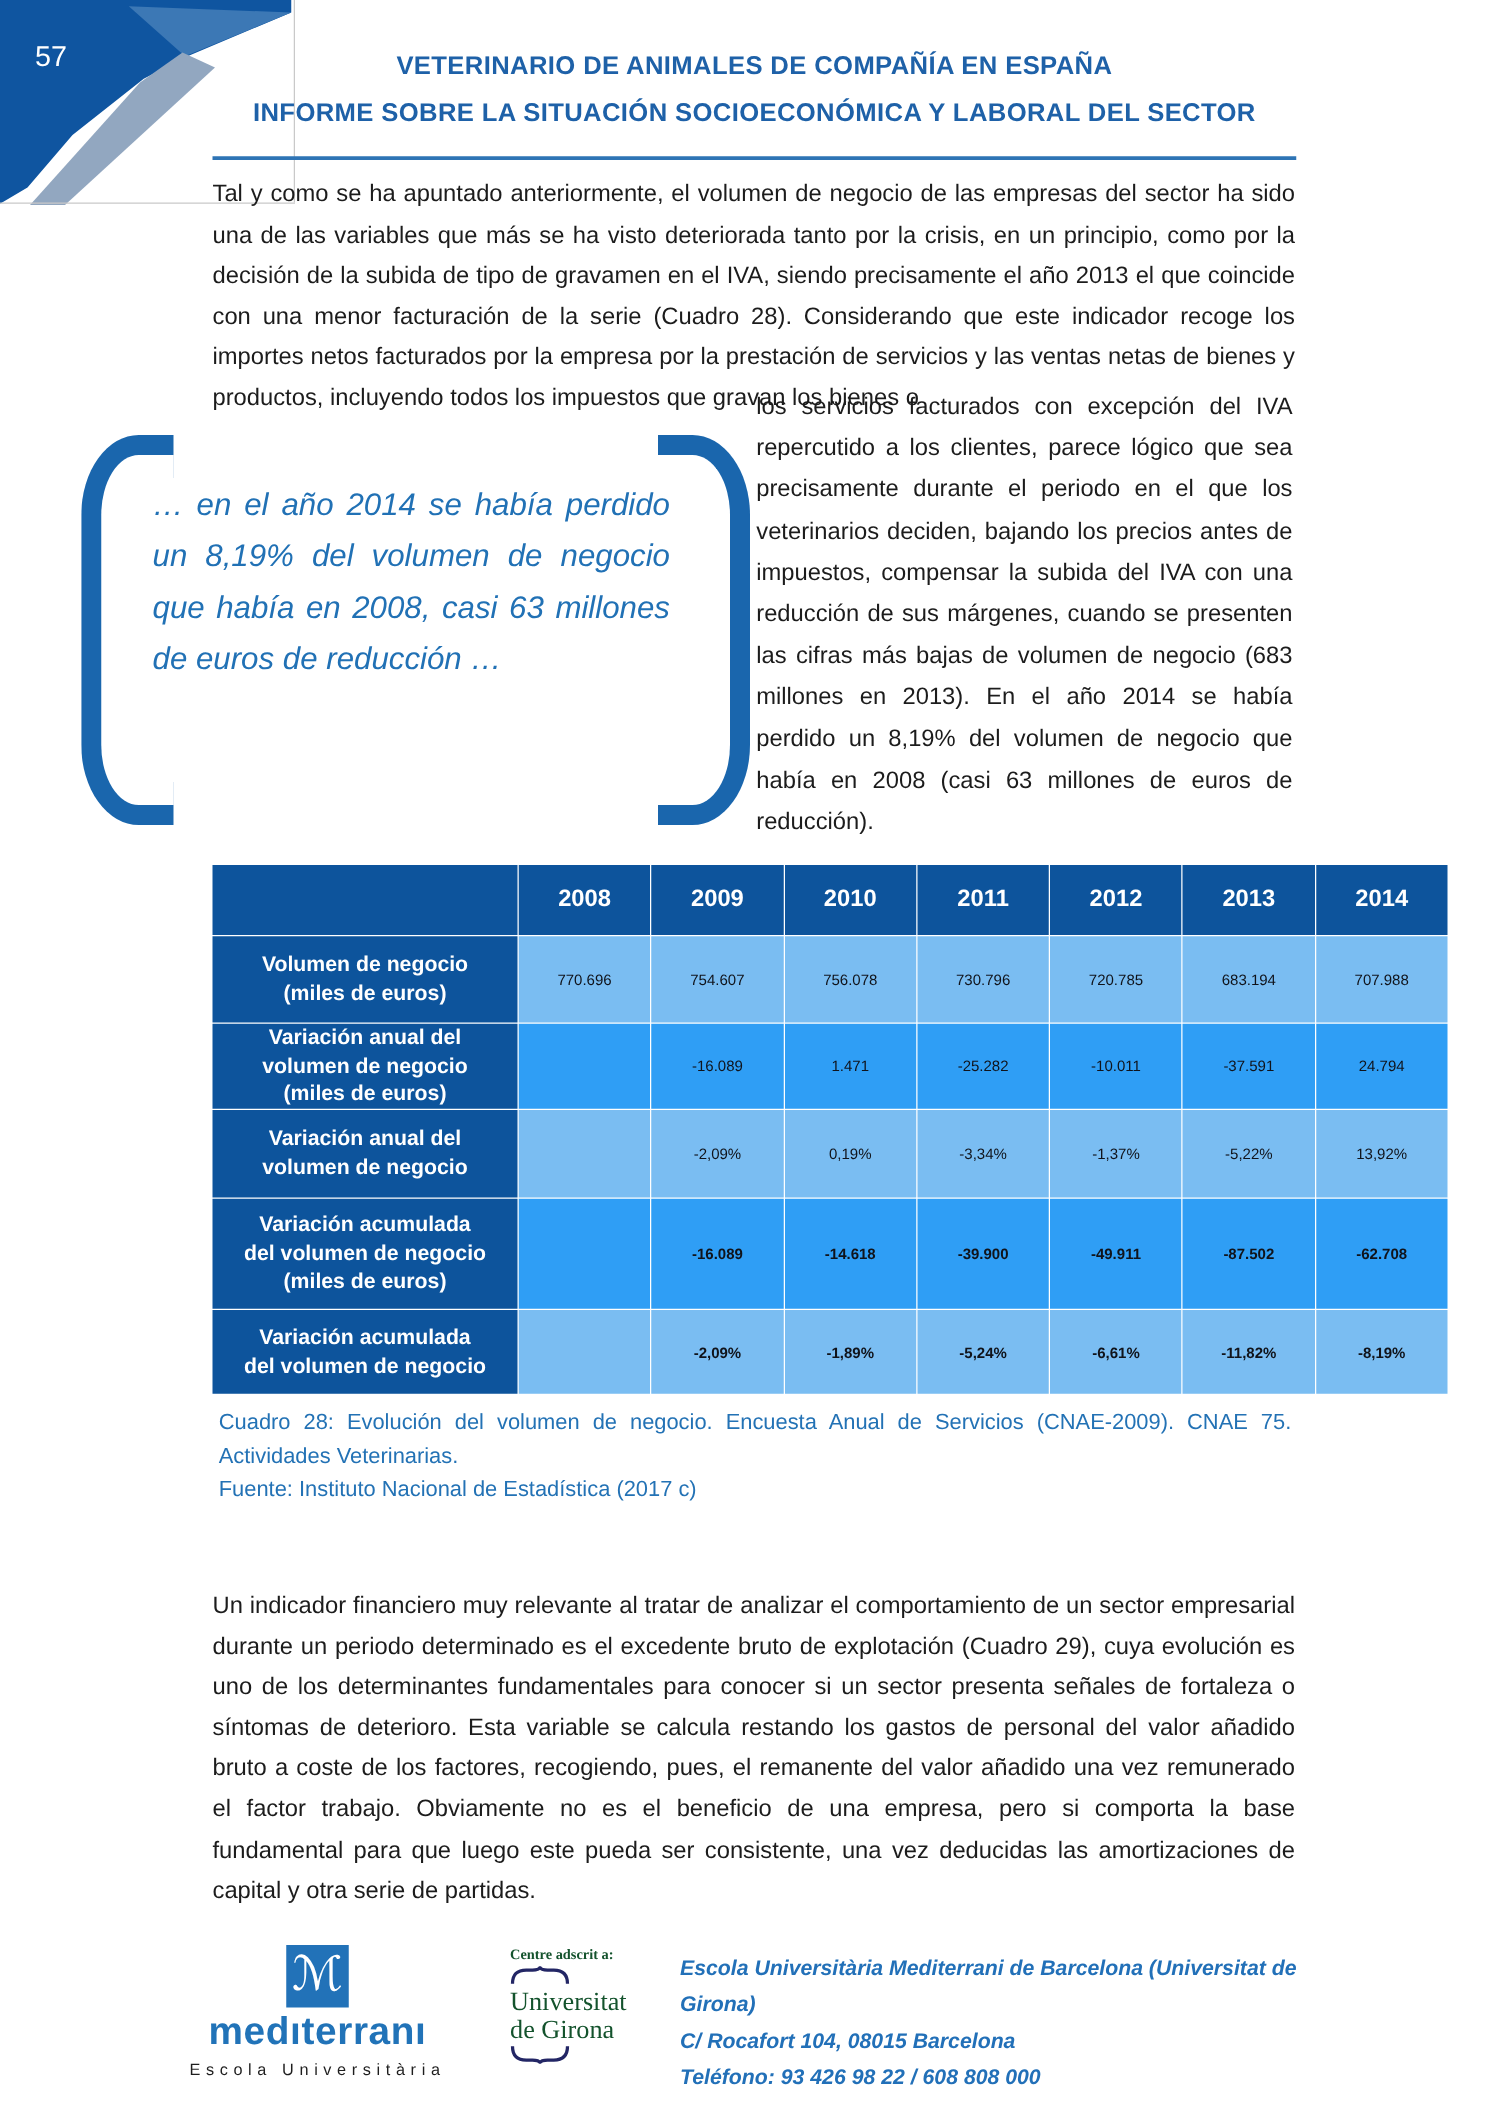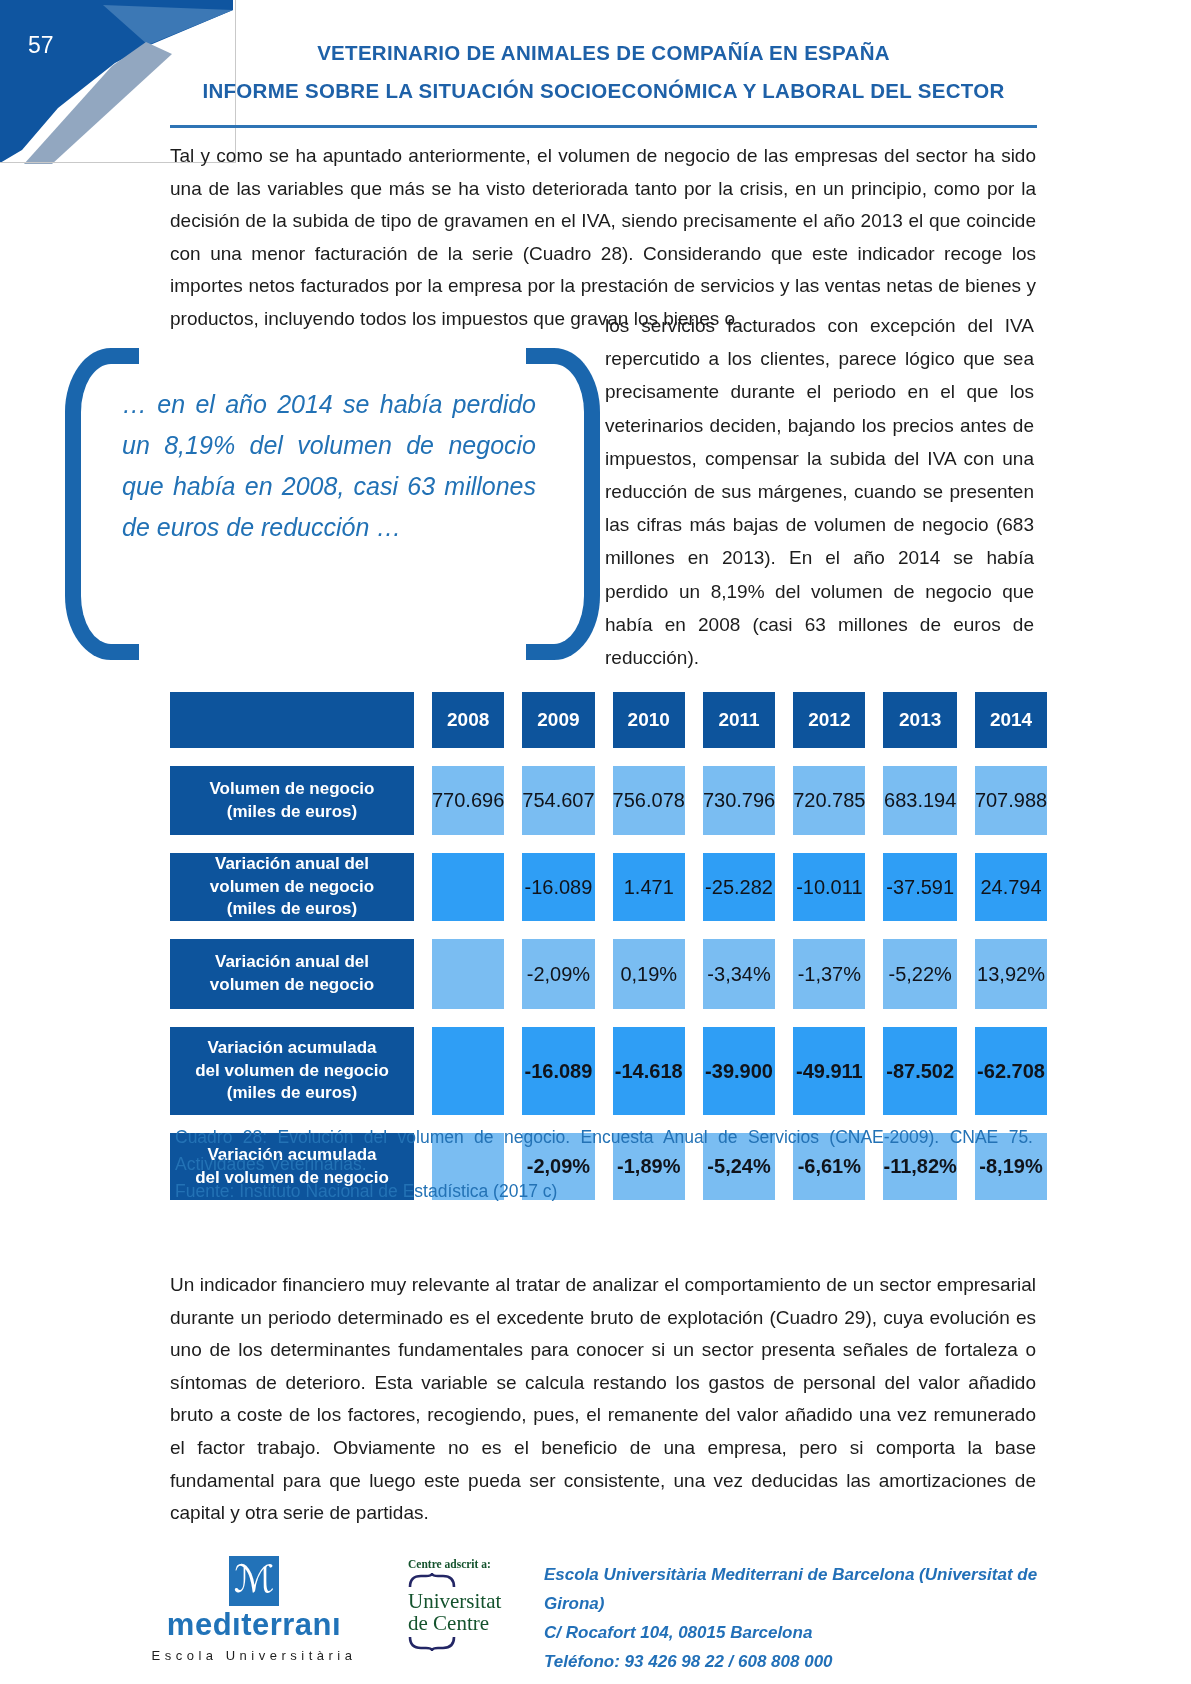--- a/index.html
+++ b/index.html
@@ -22,28 +22,28 @@
   .para1b{left:605px;top:309px;width:429px;line-height:33.2px;}
   .para2{left:170px;top:1253px;width:866px;margin-top:16px;}
   
   .quote-zone{position:absolute;left:65px;top:348px;width:535px;height:312px;}
   .bracket{position:absolute;top:0;width:74px;height:312px;border:16px solid #1a66ad;box-sizing:border-box;}
   .bracket-left{left:0;border-right:none;border-top-left-radius:46px 64px;border-bottom-left-radius:46px 64px;}
   .bracket-right{right:0;border-left:none;border-top-right-radius:46px 64px;border-bottom-right-radius:46px 64px;}
   .quote-text{position:absolute;left:57px;top:36px;width:414px;font-style:italic;
     color:#2171b5;font-size:25px;line-height:41px;text-align:justify;}
   
-  .vet-table{position:absolute;left:170px;top:692px;width:852px;display:grid;
+  .vet-table{position:absolute;left:170px;top:692px;width:988px;display:grid;
     grid-template-columns:244px repeat(7,1fr);
-    grid-template-rows:56px 69px 68px 70px 88px 67px;gap:18px;}
+    grid-template-rows:56px 69px 68px 70px 88px 67px;gap:1px;}
   .vet-table > div{display:flex;align-items:center;justify-content:center;box-sizing:border-box;}
   .th{background:#0d549c;color:#fff;font-weight:bold;font-size:19px;}
   .tl{background:#0d549c;color:#fff;font-weight:bold;font-size:17px;line-height:1.35;
       text-align:center;padding:4px 23px;}
-  .td{font-size:20px;color:#10131a;}
+  .td{font-size:12px;color:#10131a;}
   .light{background:#7abdf2;}
   .medium{background:#2f9ef5;}
   .boldrow{font-weight:bold;}
   
   .caption{position:absolute;left:175px;top:1124px;width:858px;margin:0;
     color:#2372b5;font-size:17.5px;line-height:27px;text-align:justify;}
   .caption b{font-weight:normal;}
   
   .f-med{position:absolute;left:147px;top:1556px;width:214px;text-align:center;}
   .f-med-square{width:50px;height:50px;background:#2272b8;margin:0 auto;display:flex;
@@ -158,21 +158,21 @@
     <div class="f-med-name">medıterranı</div>
     <div class="f-med-sub">Escola Universitària</div>
   </div>
 
   <div class="f-udg">
     <div class="f-udg-adscrit">Centre adscrit a:</div>
     <svg width="48" height="15" viewBox="0 0 48 15">
       <path d="M2,14 Q2,3 13,3 L18,3 Q23,3 24,1 Q25,3 30,3 L35,3 Q46,3 46,14" fill="none" stroke="#232665" stroke-width="2.6"></path>
     </svg>
     <div class="f-udg-name">Universitat</div>
-    <div class="f-udg-name">de Centre</div>
+    <div class="f-udg-name">de Girona</div>
     <svg width="48" height="15" viewBox="0 0 48 15">
       <path d="M2,1 Q2,12 13,12 L18,12 Q23,12 24,14 Q25,12 30,12 L35,12 Q46,12 46,1" fill="none" stroke="#232665" stroke-width="2.6"></path>
     </svg>
   </div>
 
   <div class="f-contact">
     <div>Escola Universitària Mediterrani de Barcelona (Universitat de Girona)</div>
     <div>C/ Rocafort 104, 08015 Barcelona</div>
     <div>Teléfono: 93 426 98 22 / 608 808 000</div>
     <div>Fax: 93 423 47 50</div>

